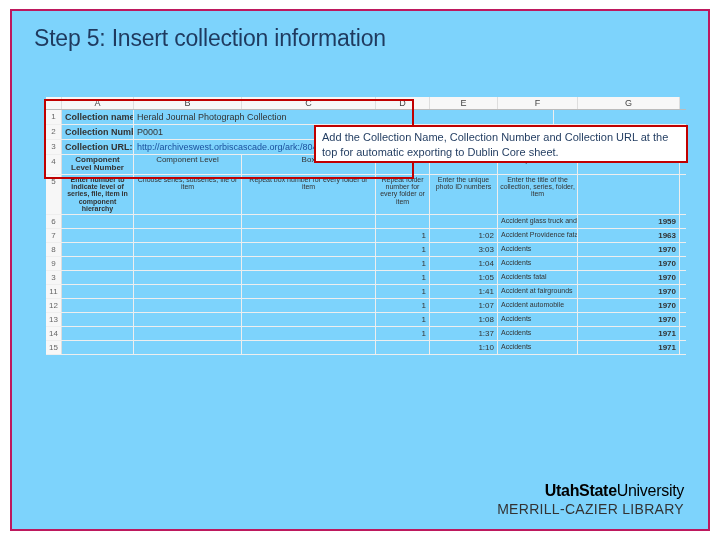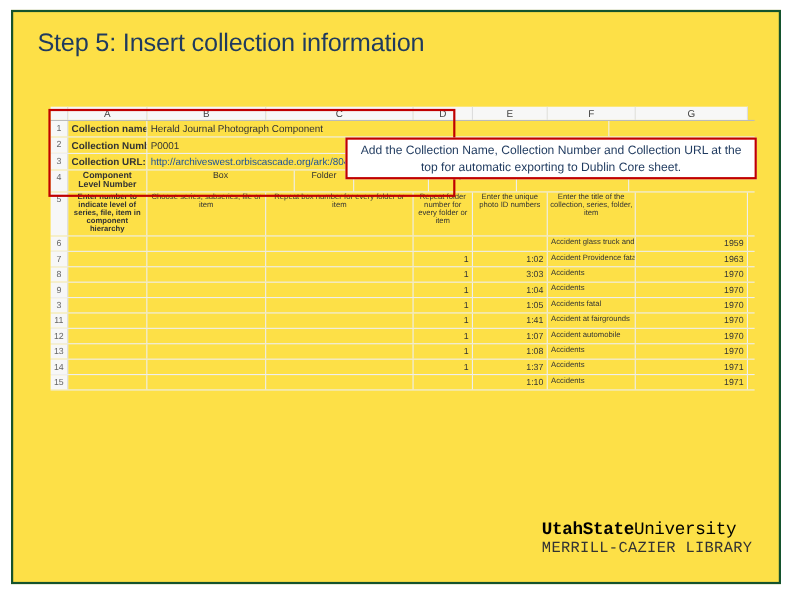--- a/index.html
+++ b/index.html
@@ -1,56 +1,56 @@
 <!DOCTYPE html>
 <html><head>
 <meta charset="utf-8">
 <style>
   * { box-sizing: border-box; margin: 0; padding: 0; }
   body { width: 720px; height: 540px; background: #fff; font-family: "Segoe UI", Arial, sans-serif; position: relative; }
   .slide {
-    width: 700px; height: 522px; margin: 9px 10px; border: 2px solid #14532d; position: relative;
-    background: #fde047;
+    width: 700px; height: 522px; margin: 9px 10px; border: 2px solid #be185d; position: relative;
+    background: #7dd3fc;
   }
   .title {
     position: absolute; top: 14px; left: 22px; font-size: 23px; font-weight: 400;
     color: #1f3a5f; letter-spacing: -0.2px;
   }
   .screenshot-area {
     position: absolute; top: 86px; left: 34px; width: 640px;
   }
   .col-letters { display:flex; font-size:9px; color:#444; border-bottom:1px solid #bbb; }
   .col-letters div { text-align:center; border-right:1px solid #ddd; padding:1px 0; background:#f7f7f7;}
   .cA{width:16px;} .cColA{width:72px;} .cColB{width:108px;} .cColC{width:134px;}
   .cColD{width:54px;} .cColE{width:68px;} .cColF{width:80px;} .cColG{width:102px;}
 
   .sheet { font-size:9px; color:#333; }
   .row { display:flex; border-bottom:1px solid #eee; }
   .row .rn { width:16px; text-align:center; background:#f7f7f7; border-right:1px solid #ddd; font-size:8px; color:#666; padding:2px 0;}
   .row .c { border-right:1px solid #eee; padding:2px 3px; overflow:hidden; white-space:nowrap; }
-  .cA2{width:72px;font-weight:bold;} .cB2{width:108px;} .cC2{width:134px;} .cD2{width:54px;} .cE2{width:68px;} .cF2{width:80px;} .cG2{width:102px;}
+  .cA2{width:72px;font-weight:bold;} .cB2{width:108px;} .cC2{width:134px;} .cD2{width:54px;} .cE2{width:68px;} .cF2{width:80px;} .cG2{width:102px;font-weight:bold;}
 
   .hdr4 .c { font-size:8px; padding:1px 2px; text-align:center; white-space:normal; line-height:1.05; }
   .hdr5 .c { font-size:7px; padding:1px 2px; text-align:center; white-space:normal; line-height:1.05; }
 
   .datarow .c { text-align:right; font-size:8px; }
   .datarow .cD { text-align:right; }
   .datarow .cF { text-align:left; }
   
   .red-box {
-    position:absolute; border:2.5px solid #c00000;text-align:center;
+    position:absolute; border:2.5px solid #c00000;
   }
   .red-box.main { top:88px; left:32px; width:370px; height:80px; }
   .red-box.callout {
     top:114px; left:302px; width:374px; height:38px; background:#fff;
     padding:3px 6px; font-size:11px; color:#1f3a5f; line-height:1.35;
   }
 
   .logo {
-    position:absolute; bottom:22px; right:24px; font-family:Liberation Mono, monospace;
+    position:absolute; bottom:12px; right:24px; text-align:right;
   }
   .logo .l1 { font-size:16px; letter-spacing:-0.3px; }
   .logo .l1 b { font-weight:700; }
   .logo .l2 { font-size:14px; letter-spacing:0.3px; color:#333; margin-top:1px;}
 </style>
 </head>
 <body>
 
 <div class="slide">
   <div class="title">Step 5: Insert collection information</div>
@@ -63,36 +63,37 @@
       <div class="cColC">C</div>
       <div class="cColD">D</div>
       <div class="cColE">E</div>
       <div class="cColF">F</div>
       <div class="cColG">G</div>
     </div>
     <div class="sheet">
       <div class="row">
         <div class="rn">1</div>
         <div class="c cA2" style="font-weight:600">Collection name:</div>
-        <div class="c" style="width:420px">Herald Journal Photograph Component</div>
+        <div class="c" style="width:420px">Herald Journal Photograph Collection</div>
       </div>
       <div class="row">
         <div class="rn">2</div>
         <div class="c cA2" style="font-weight:600">Collection Number</div>
         <div class="c" style="width:420px">P0001</div>
       </div>
       <div class="row">
         <div class="rn">3</div>
         <div class="c cA2" style="font-weight:600">Collection URL:</div>
         <div class="c" style="width:420px;color:#1a4f9c">http://archiveswest.orbiscascade.org/ark:/80444/xv77938</div>
       </div>
 
       <div class="row hdr4">
         <div class="rn">4</div>
         <div class="c cA2">Component Level Number</div>
+        <div class="c cB2">Component Level</div>
         <div class="c cC2">Box</div>
         <div class="c cD2">Folder</div>
         <div class="c cE2">UnitID</div>
         <div class="c cF2">Component Title</div>
         <div class="c cG2">Date</div>
       </div>
       <div class="row hdr5">
         <div class="rn">5</div>
         <div class="c cA2">Enter number to indicate level of series, file, item in component hierarchy</div>
         <div class="c cB2">Choose series, subseries, file or item</div>

